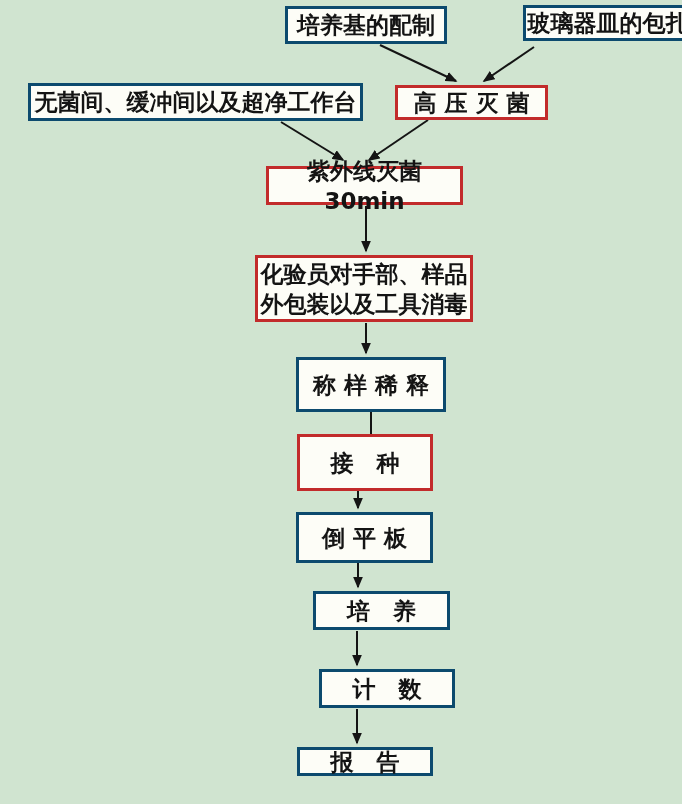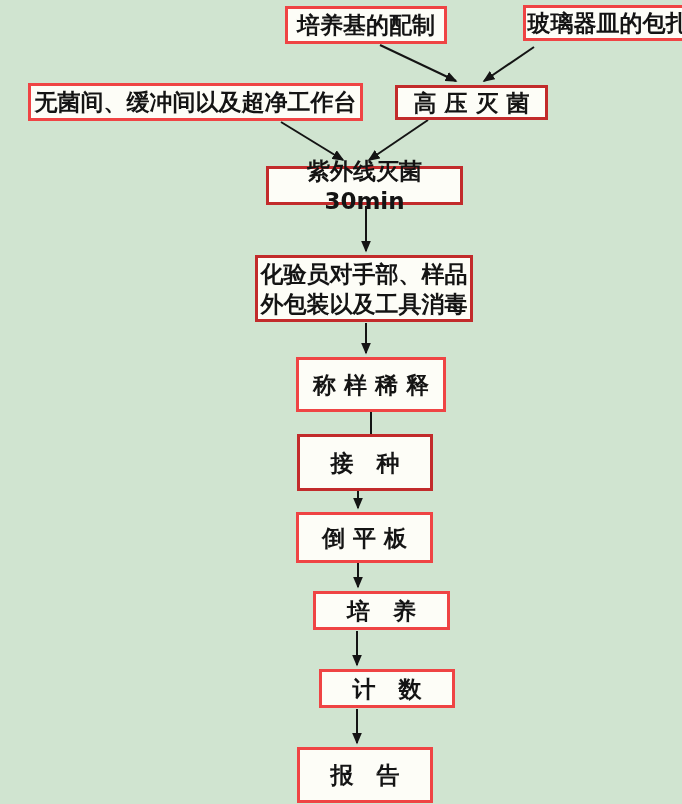--- a/index.html
+++ b/index.html
@@ -31,21 +31,21 @@
     align-items: center;
     justify-content: center;
     text-align: center;
     font-weight: bold;
     font-size: 23px;
     line-height: 30px;
     color: #141414;
     white-space: pre-line;
     z-index: 2;
   }
-  .node.blue { border: 3px solid #ef4444; }
+  .node.blue { border: 3px solid #0c4a6e; }
   .node.red  { border: 3px solid #c22b2b; text-align: center; }
   .edge {
     stroke: #141414;
     stroke-width: 2;
     fill: none;
   }
 </style>
 </head>
 <body>
 
@@ -86,15 +86,15 @@
   <div class="node blue" style="left:296px; top:357px; width:150px; height:55px;">称 样 稀 释</div>
 
   <div class="node red" style="left:297px; top:434px; width:136px; height:57px;">接　种</div>
 
   <div class="node blue" style="left:296px; top:512px; width:137px; height:51px;">倒 平 板</div>
 
   <div class="node blue" style="left:297px; top:591px; width:137px; height:39px;margin-left:16px;">培　养</div>
 
   <div class="node blue" style="left:299px; top:669px; width:136px; height:39px;margin-left:20px;">计　数</div>
 
-  <div class="node blue" style="left:297px; top:747px; width:136px; height:56px;">报　告</div>
+  <div class="node blue" style="left:297px; top:747px; width:136px; height:29px;">报　告</div>
 
 </div>
 
 </body></html>

